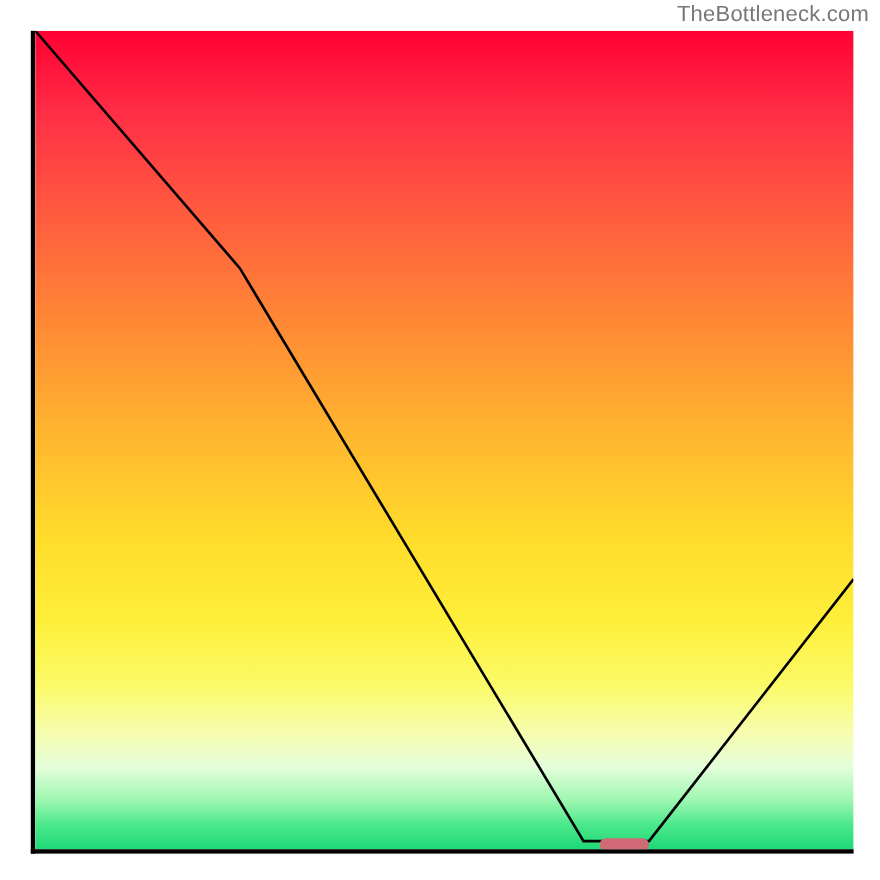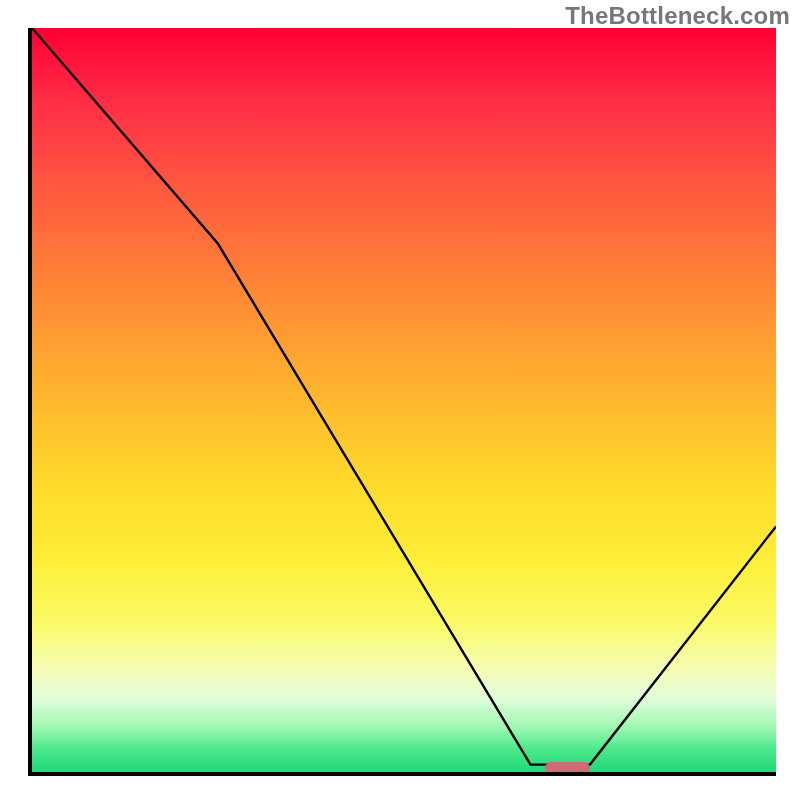--- a/index.html
+++ b/index.html
@@ -13,22 +13,22 @@
   }
   .chart-wrap {
     position: relative;
     width: 800px;
     height: 800px;
   }
   .watermark {
     position: absolute;
     top: 2px;
     right: 10px;
-    font-size: 24px;
-    font-weight: 700;
+    font-size: 20px;
+    font-weight: 400;
     color: #777;
     letter-spacing: 0.2px;
     z-index: 5;
   }
   .plot-area {
     position: absolute;
     left: 28px;
     top: 28px;
     width: 744px;
     height: 744px;

